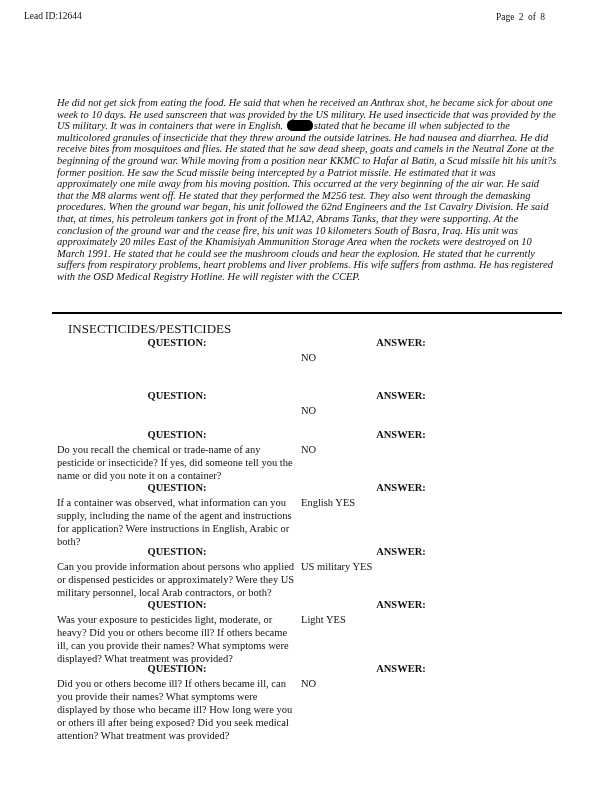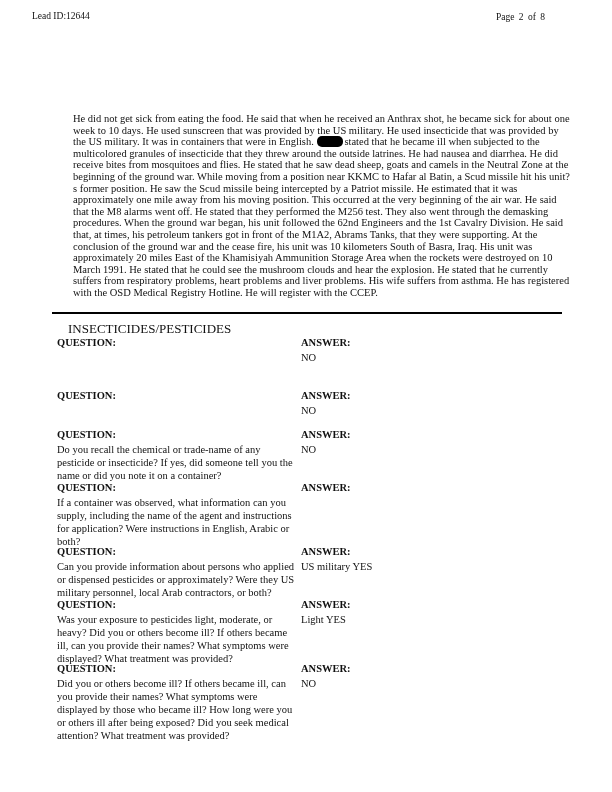--- a/index.html
+++ b/index.html
@@ -1,39 +1,39 @@
 <!DOCTYPE html>
 <html><head>
 <meta charset="utf-8">
 <style>
   html, body { margin: 0; padding: 0; background: #ffffff; }
   body {
     width: 612px; height: 792px; position: relative; overflow: hidden;
     font-family: "Liberation Serif", serif; color: #111;
   }
-  .hdr-left { position: absolute; left: 24px; top: 11px; font-size: 9.5px; margin-left: 8px; }
+  .hdr-left { position: absolute; left: 24px; top: 11px; font-size: 9.5px; }
   .hdr-right { position: absolute; left: 496px; top: 12px; font-size: 9.5px; word-spacing: 2px; }
   .narrative {
     position: absolute; left: 57px; top: 97px; width: 500px;
-    font-size: 10.5px; line-height: 11.6px; margin: 16px;
+    font-size: 10.5px; line-height: 11.6px; margin: 0; font-style: italic;
   }
   .redact {
     display: inline-block; width: 26px; height: 11px; background: #000;
     border-radius: 5px; vertical-align: -2px; margin: 0 1px;
   }
   .rule {
     position: absolute; left: 52px; top: 312px; width: 510px; height: 2px; background: #000;
   }
   .section-title {
     position: absolute; left: 68px; top: 321px; font-size: 13px; font-weight: normal;
   }
   .qa { position: absolute; left: 57px; width: 500px; font-size: 10.5px; line-height: 13px; }
   .qa .q { position: absolute; left: 0; top: 0; width: 240px; }
   .qa .a { position: absolute; left: 244px; top: 0; width: 200px; }
-  .lbl { font-weight: bold; display: block; margin-bottom: 2px; }
+  .lbl { font-weight: bold; display: block; margin-bottom: 2px; text-align: center; }
   .txt { display: block; }
 </style>
 </head>
 <body>
 
 <div class="hdr-left">Lead ID:12644</div>
 <div class="hdr-right">Page  2  of   8</div>
 
 <p class="narrative"><span>He did not get sick from eating the food.  He said that when he received an Anthrax shot, he became sick for about one week to 10 days.  He used sunscreen that was provided by the US military.  He used insecticide that was provided by the US military.  It was in containers that were in English. </span><span class="redact"></span><span>stated that he became ill when subjected to the multicolored granules of insecticide that they threw around the outside latrines.  He had nausea and diarrhea.  He did receive bites from mosquitoes and flies.  He stated that he saw dead sheep, goats and camels in the Neutral Zone at the beginning of the ground war.  While moving from a position near KKMC to Hafar al Batin, a Scud missile hit his unit?s former position.  He saw the Scud missile being intercepted by a Patriot missile.  He estimated that it was approximately one mile away from his moving position.  This occurred at the very beginning of the air war.  He said that the M8 alarms went off.  He stated that they performed the M256 test.  They also went through the demasking procedures.  When the ground war began, his unit followed the 62nd Engineers and the 1st Cavalry Division.  He said that, at times, his petroleum tankers got in front of the M1A2, Abrams Tanks, that they were supporting.  At the conclusion of the ground war and the cease fire, his unit was 10 kilometers South of Basra, Iraq.  His unit was approximately 20 miles East of the Khamisiyah Ammunition Storage Area when the rockets were destroyed on 10 March 1991.  He stated that he could see the mushroom clouds and hear the explosion.  He stated that he currently suffers from respiratory problems, heart problems and liver problems.  His wife suffers from asthma.  He has registered with the OSD Medical Registry Hotline.  He will register with the CCEP.</span></p>
 
@@ -71,20 +71,21 @@
     </div>
 </div>
 
 <div class="qa" style="top:481px;">
   <div class="q">
       <span class="lbl">QUESTION:</span>
       <span class="txt">If a container was observed, what information can you supply, including the name of the agent and instructions for application?  Were instructions in English, Arabic or both?</span>
     </div>
   <div class="a">
       <span class="lbl">ANSWER:</span>
+      <span class="txt">English YES</span>
     </div>
 </div>
 
 <div class="qa" style="top:545px;">
   <div class="q">
       <span class="lbl">QUESTION:</span>
       <span class="txt">Can you provide information about persons who applied or dispensed pesticides or approximately?  Were they US military personnel, local Arab contractors, or both?</span>
     </div>
   <div class="a">
       <span class="lbl">ANSWER:</span>

